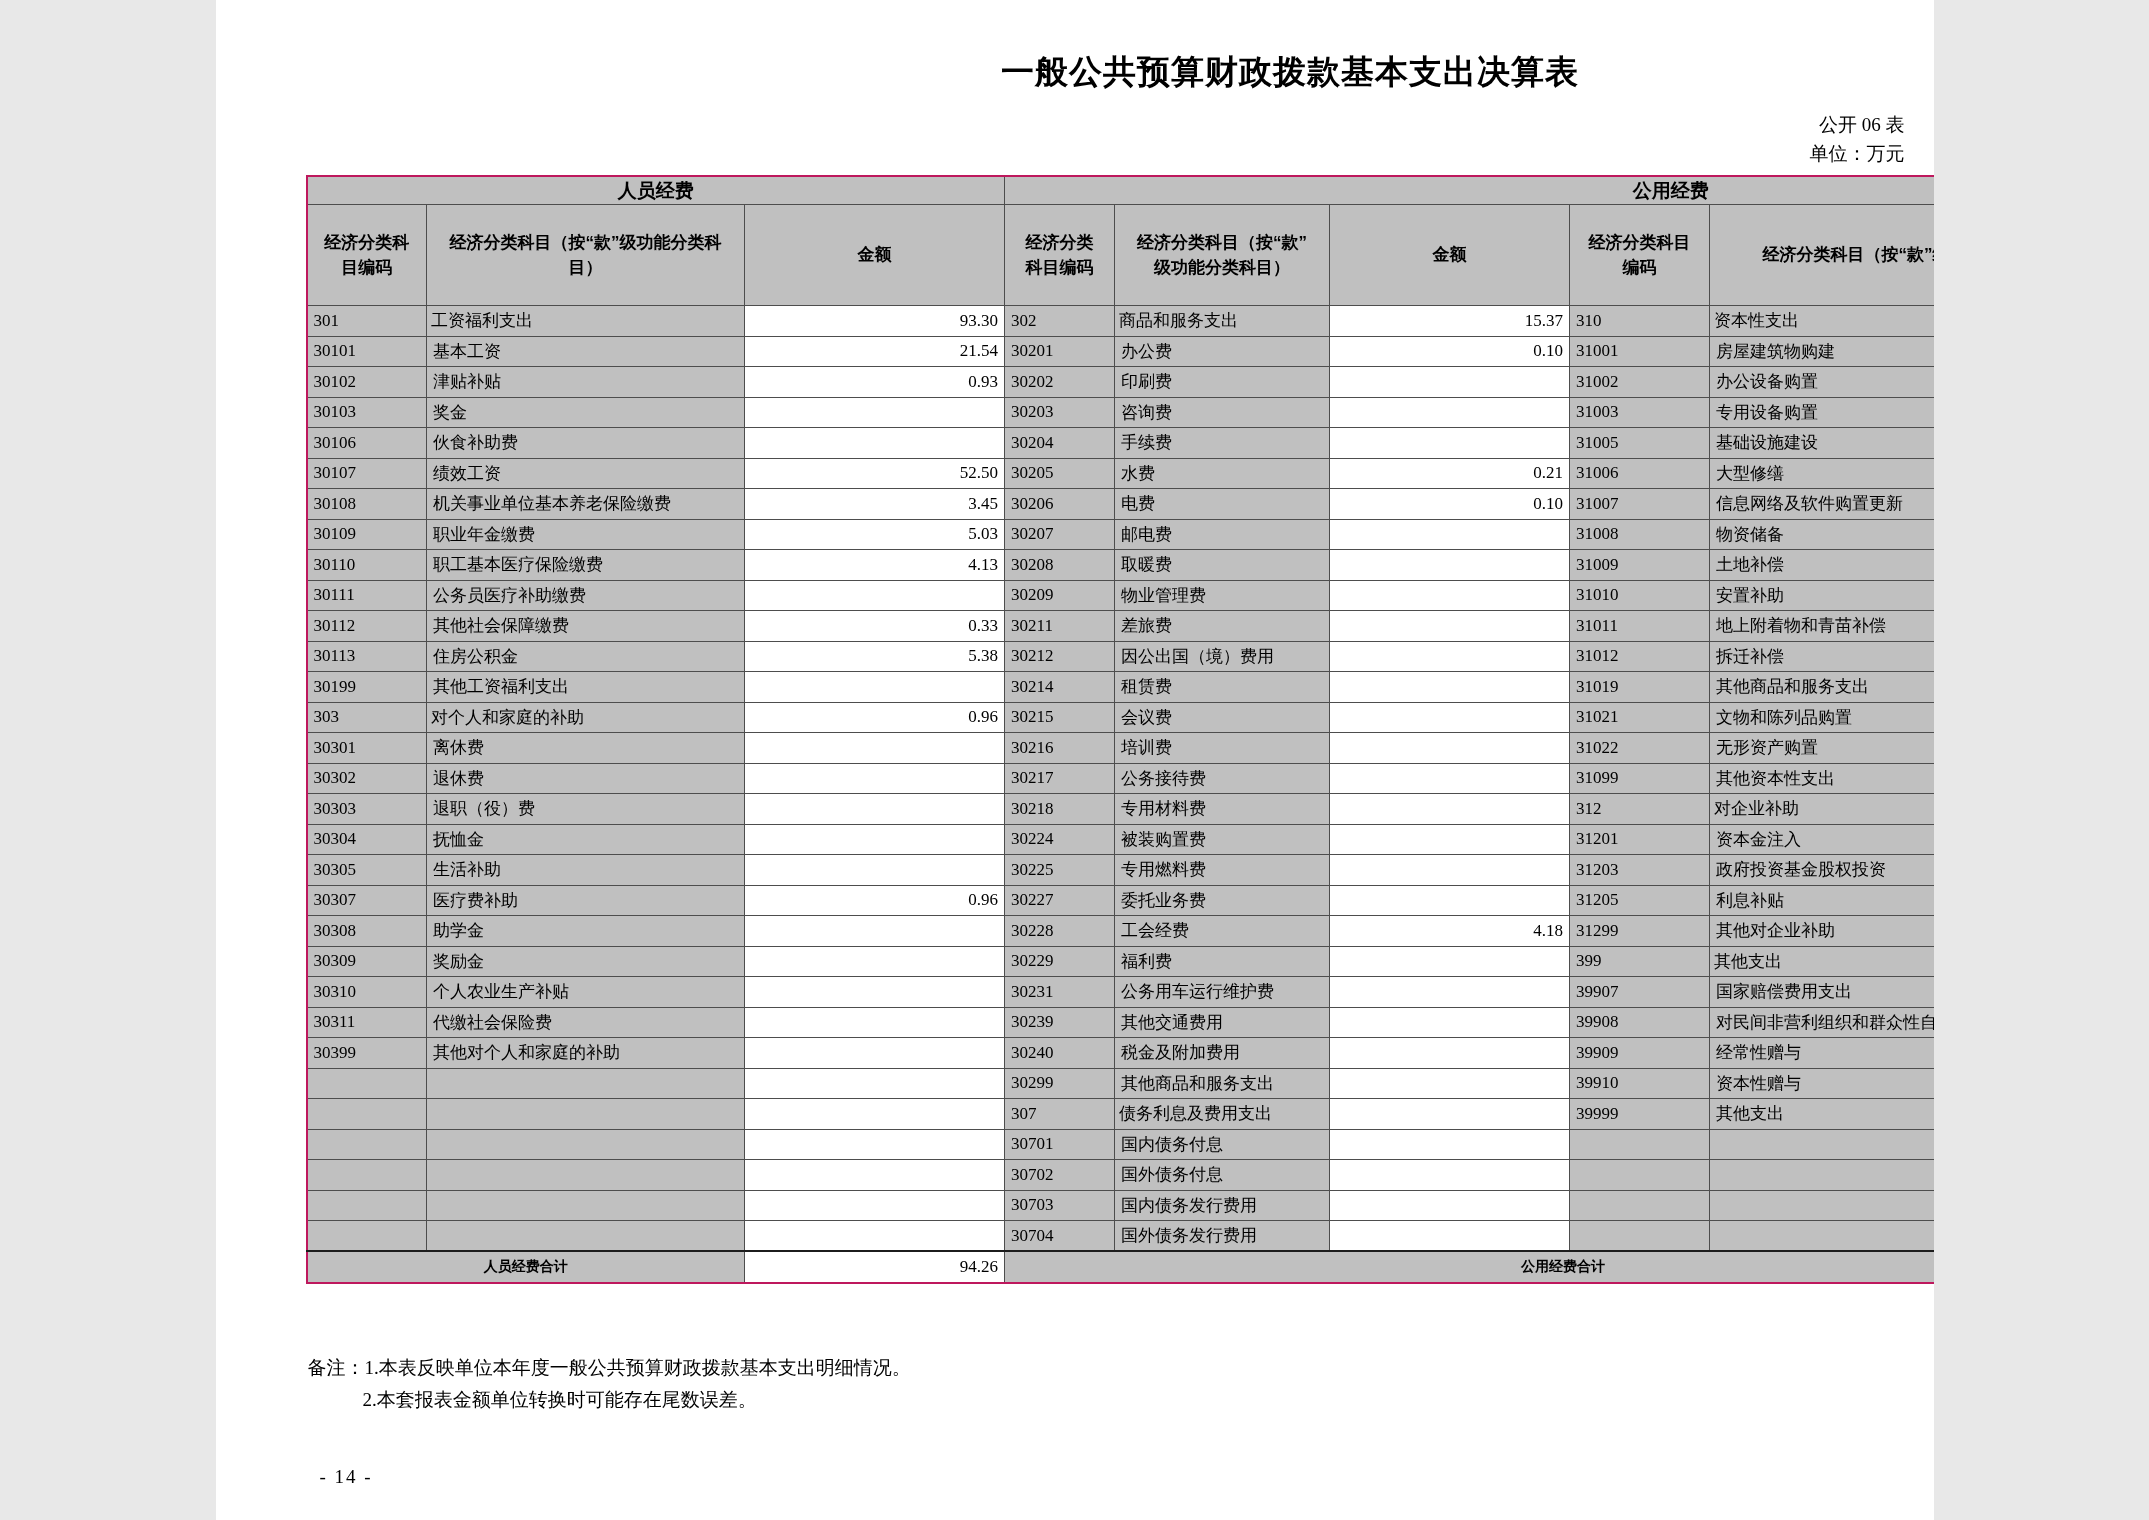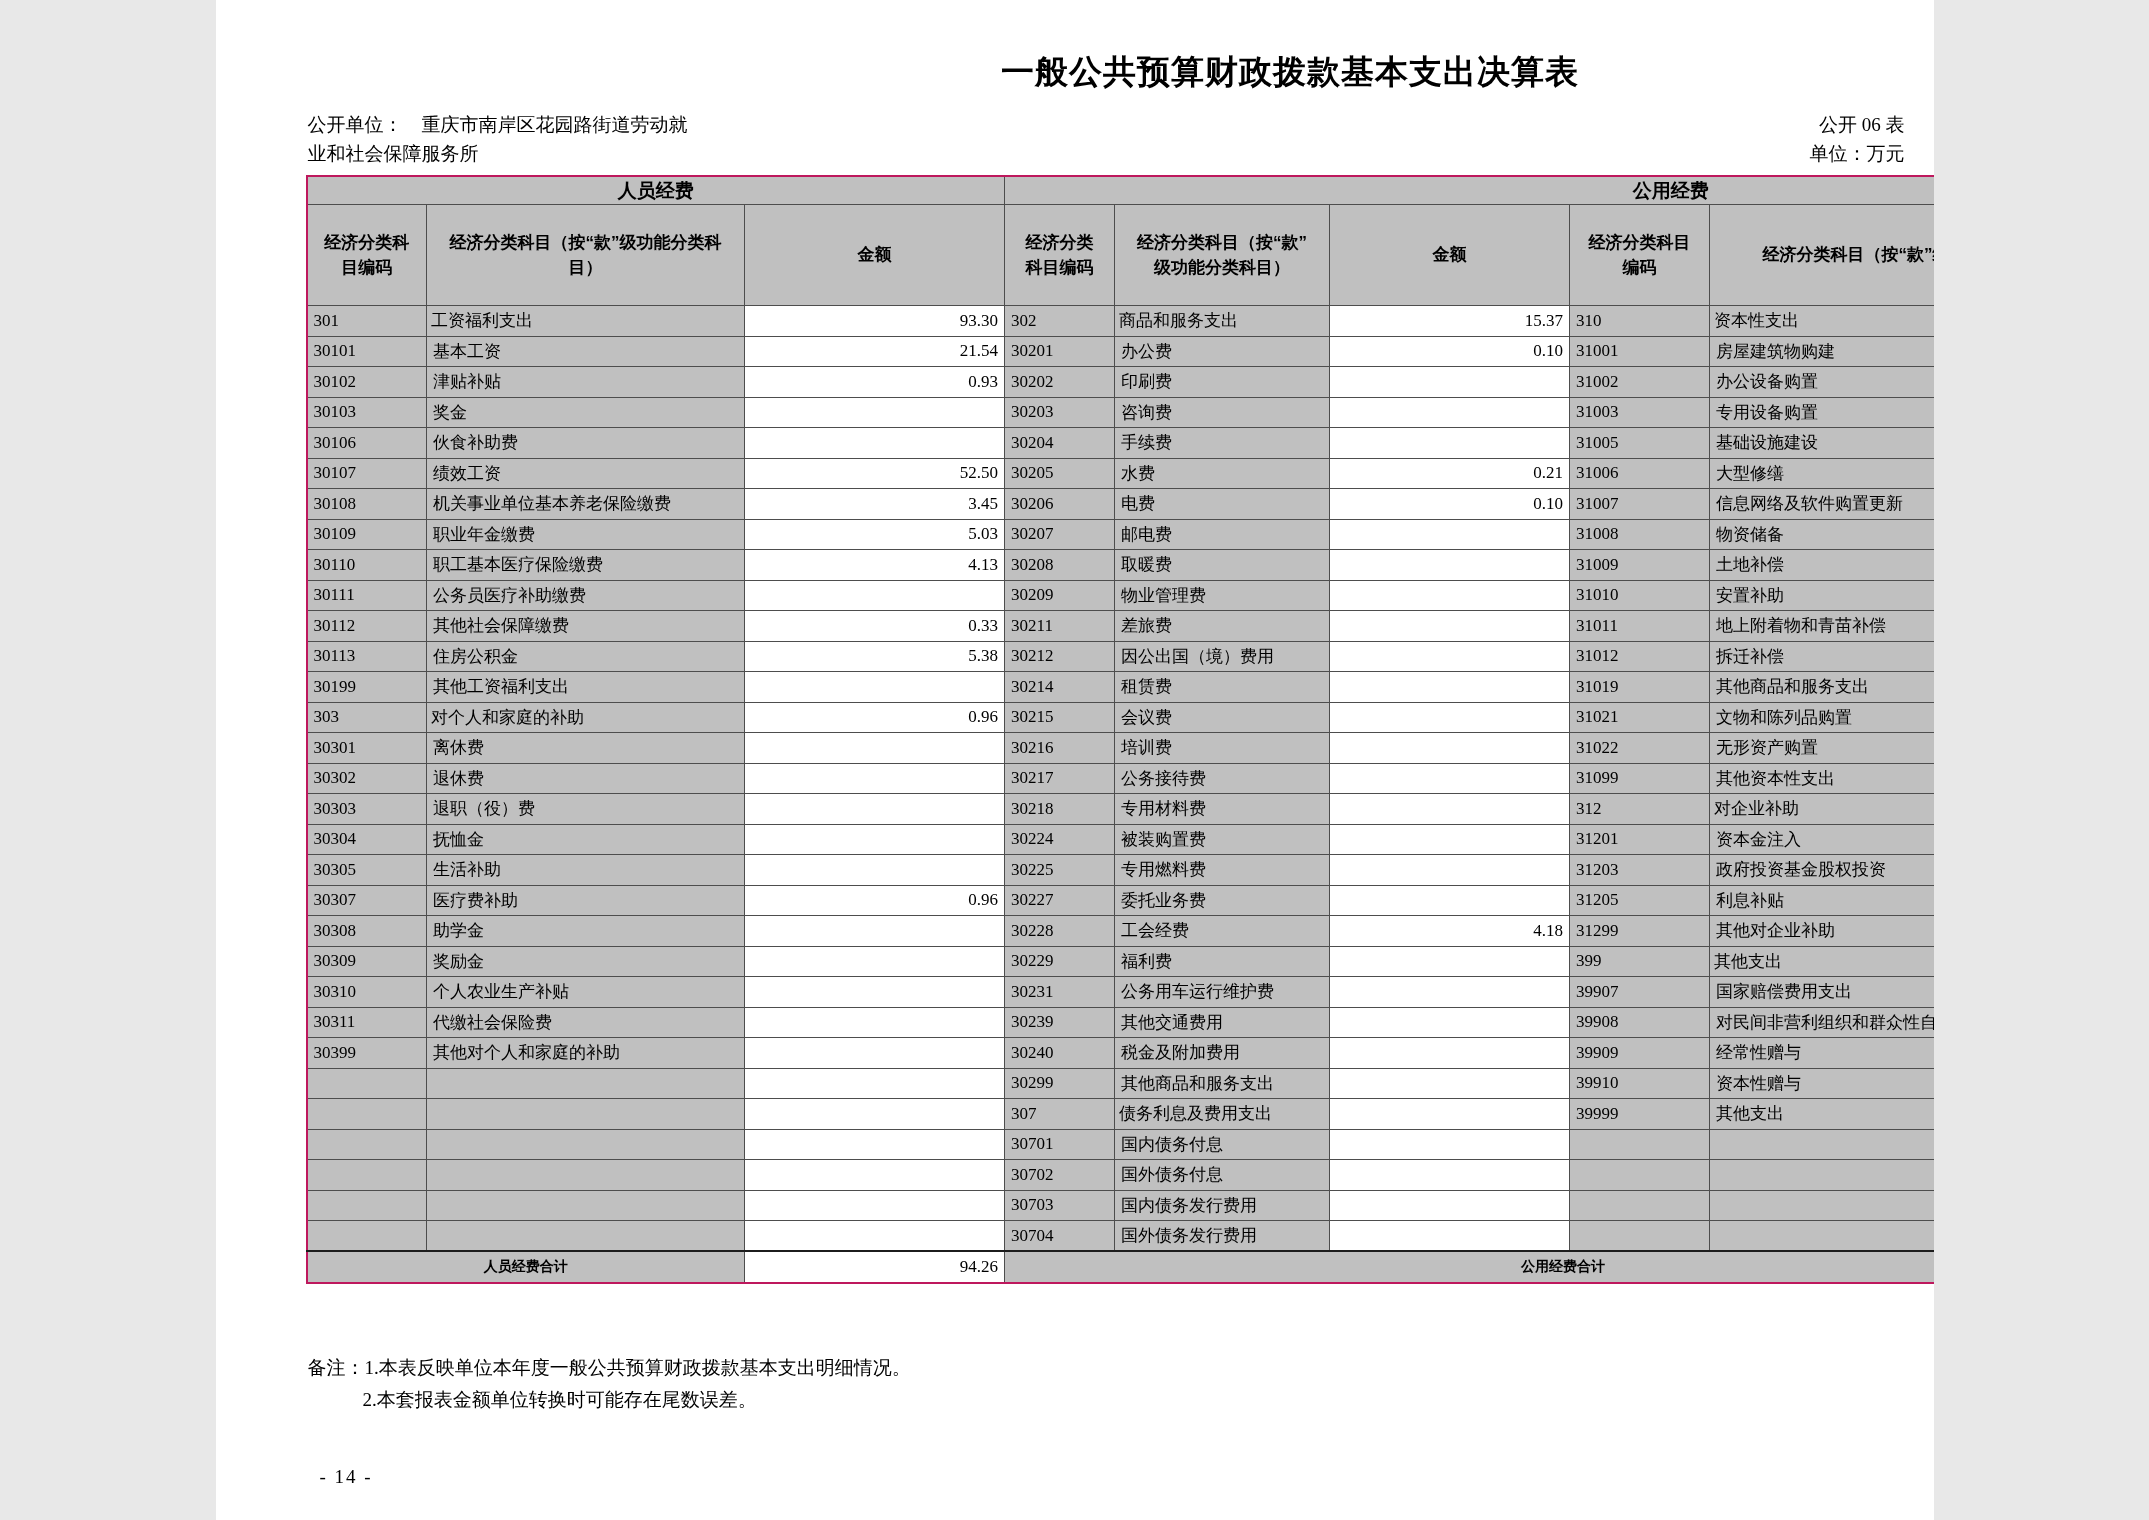--- a/index.html
+++ b/index.html
@@ -62,22 +62,20 @@
     position:absolute; left:104px; top:1466px; font-size:19px; letter-spacing:2px;
   }
 </style>
 </head>
 <body>
 
 <div class="page">
 
   <div class="doc-title">一般公共预算财政拨款基本支出决算表</div>
 
-  <div class="meta-org">公开单位：　重庆市南岸区花园路街道劳动就
-业和社会保障服务所</div>
 
   <div class="meta-right">
     <div>公开 06 表</div>
     <div>单位：万元</div>
   </div>
 
   <table class="fin">
     <colgroup>
       <col style="width:120px">
         <col style="width:318px">

